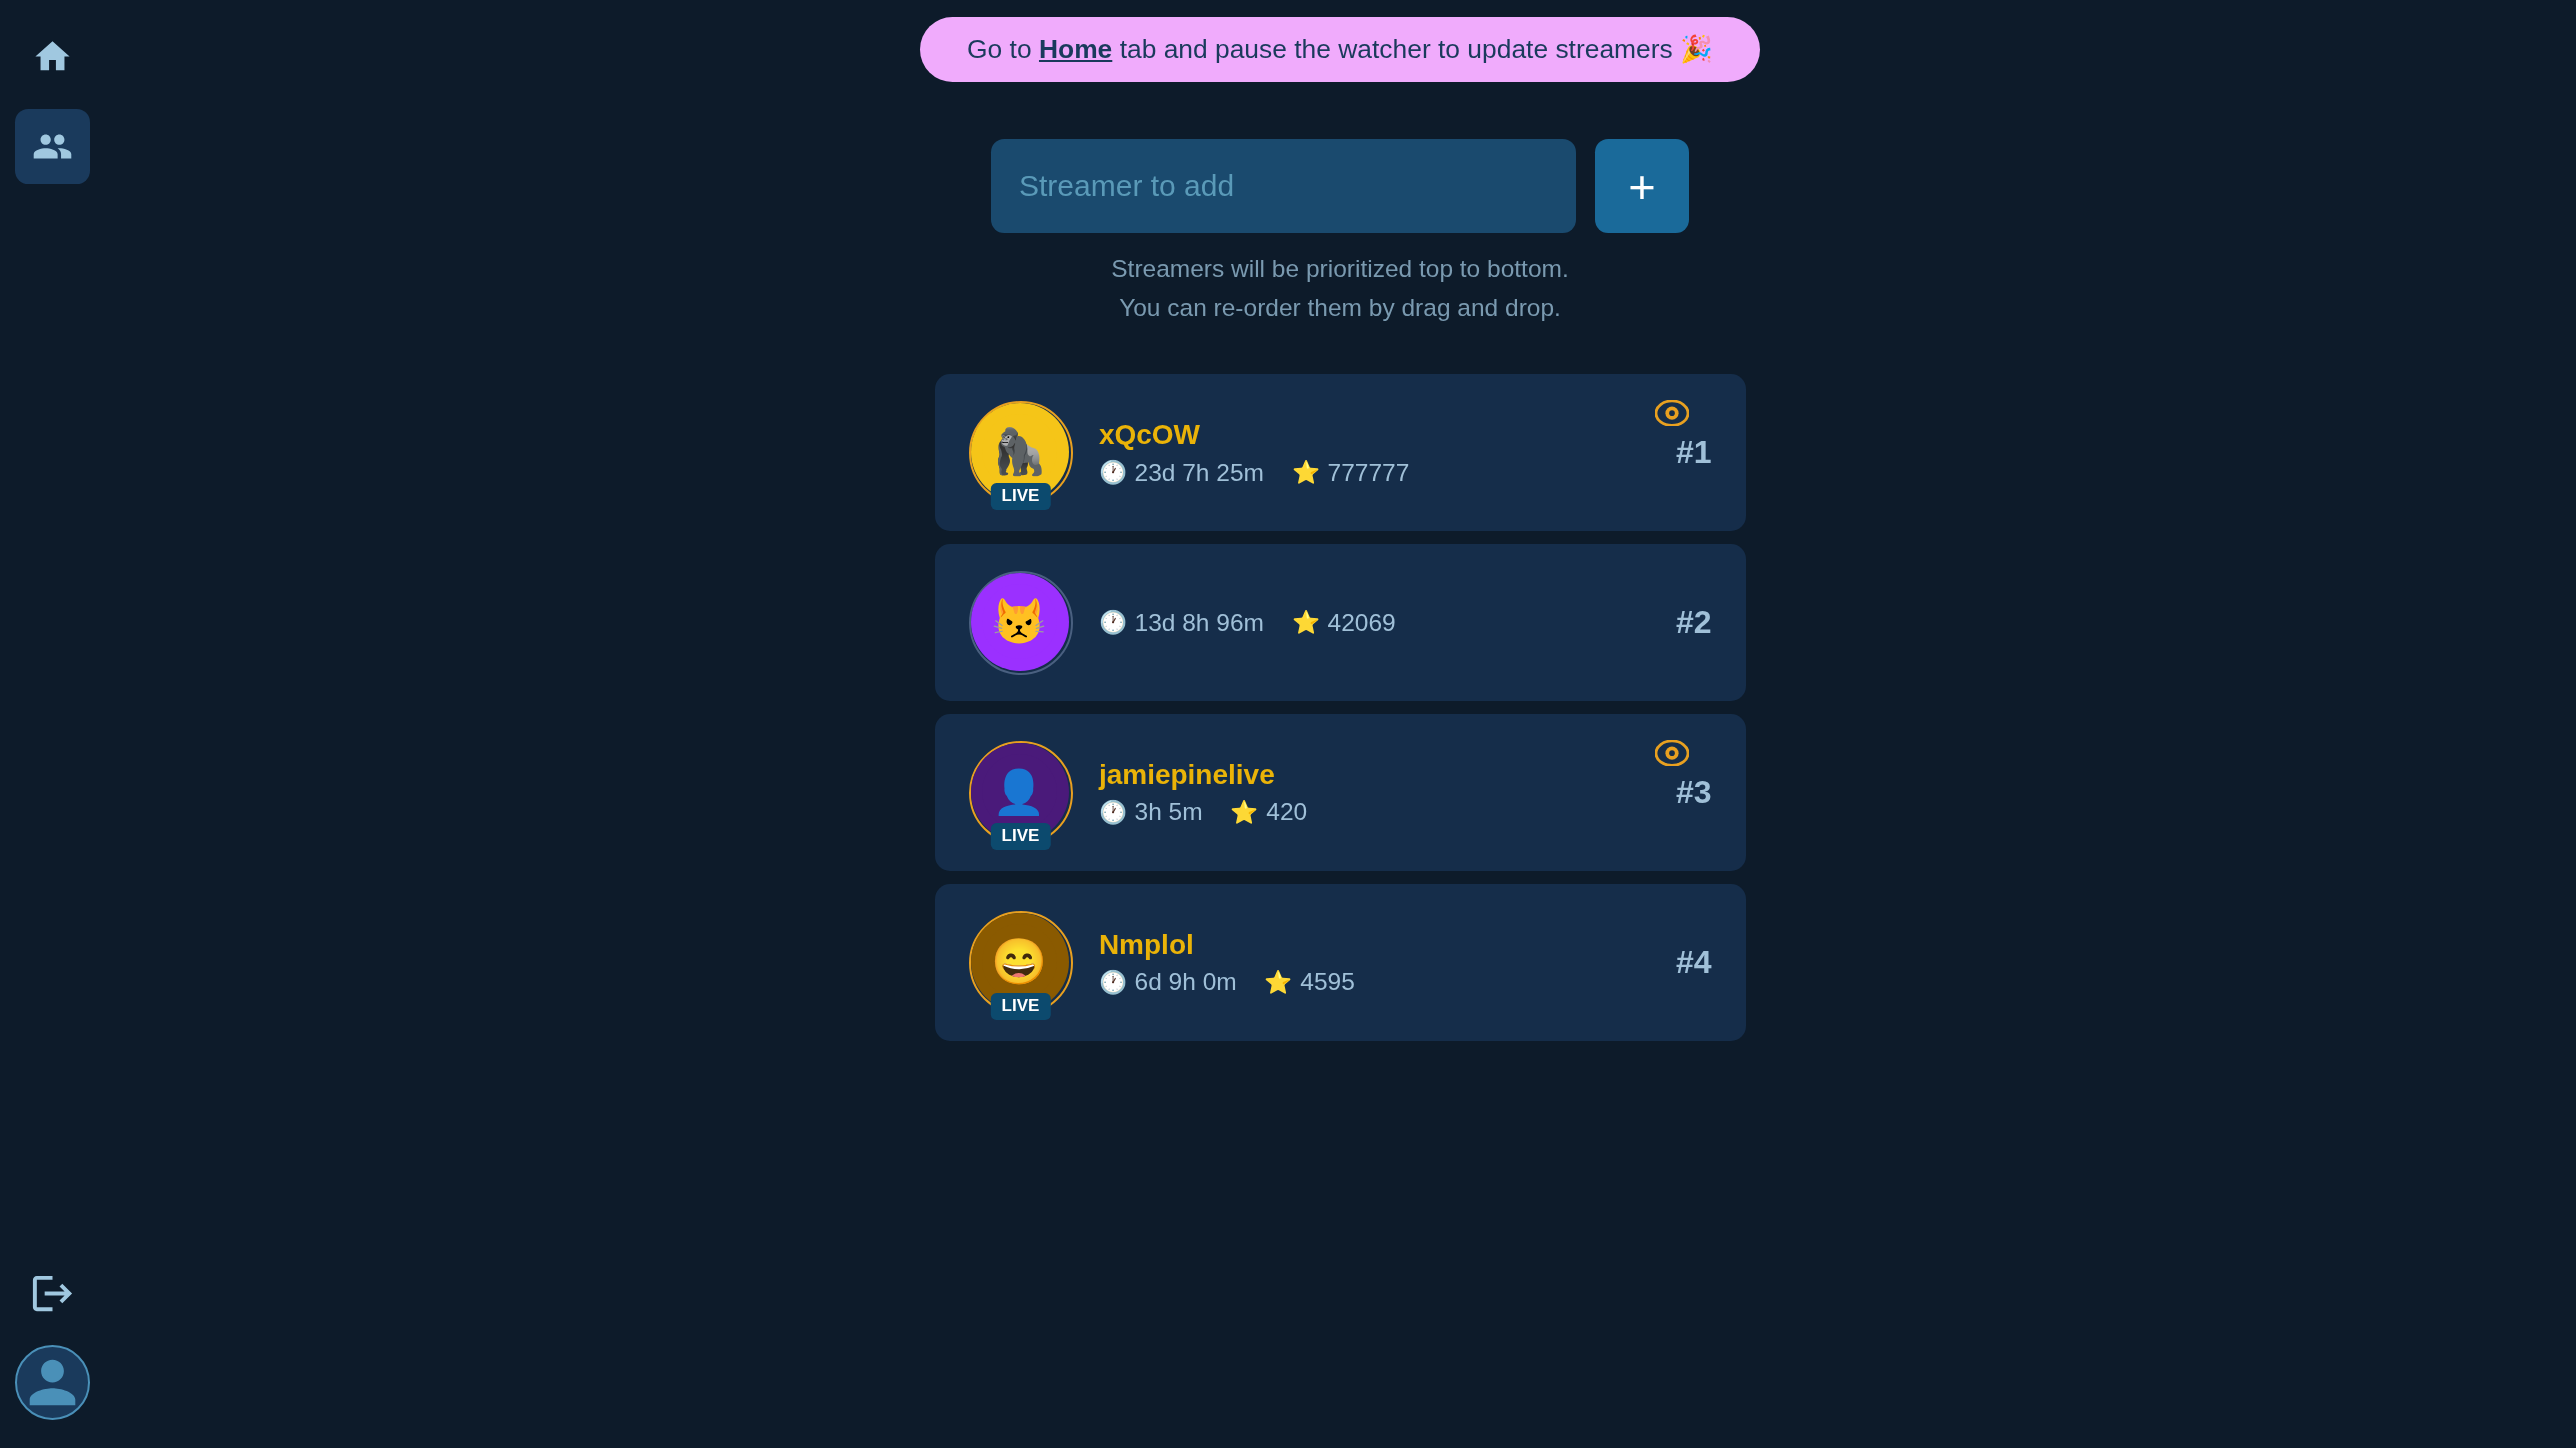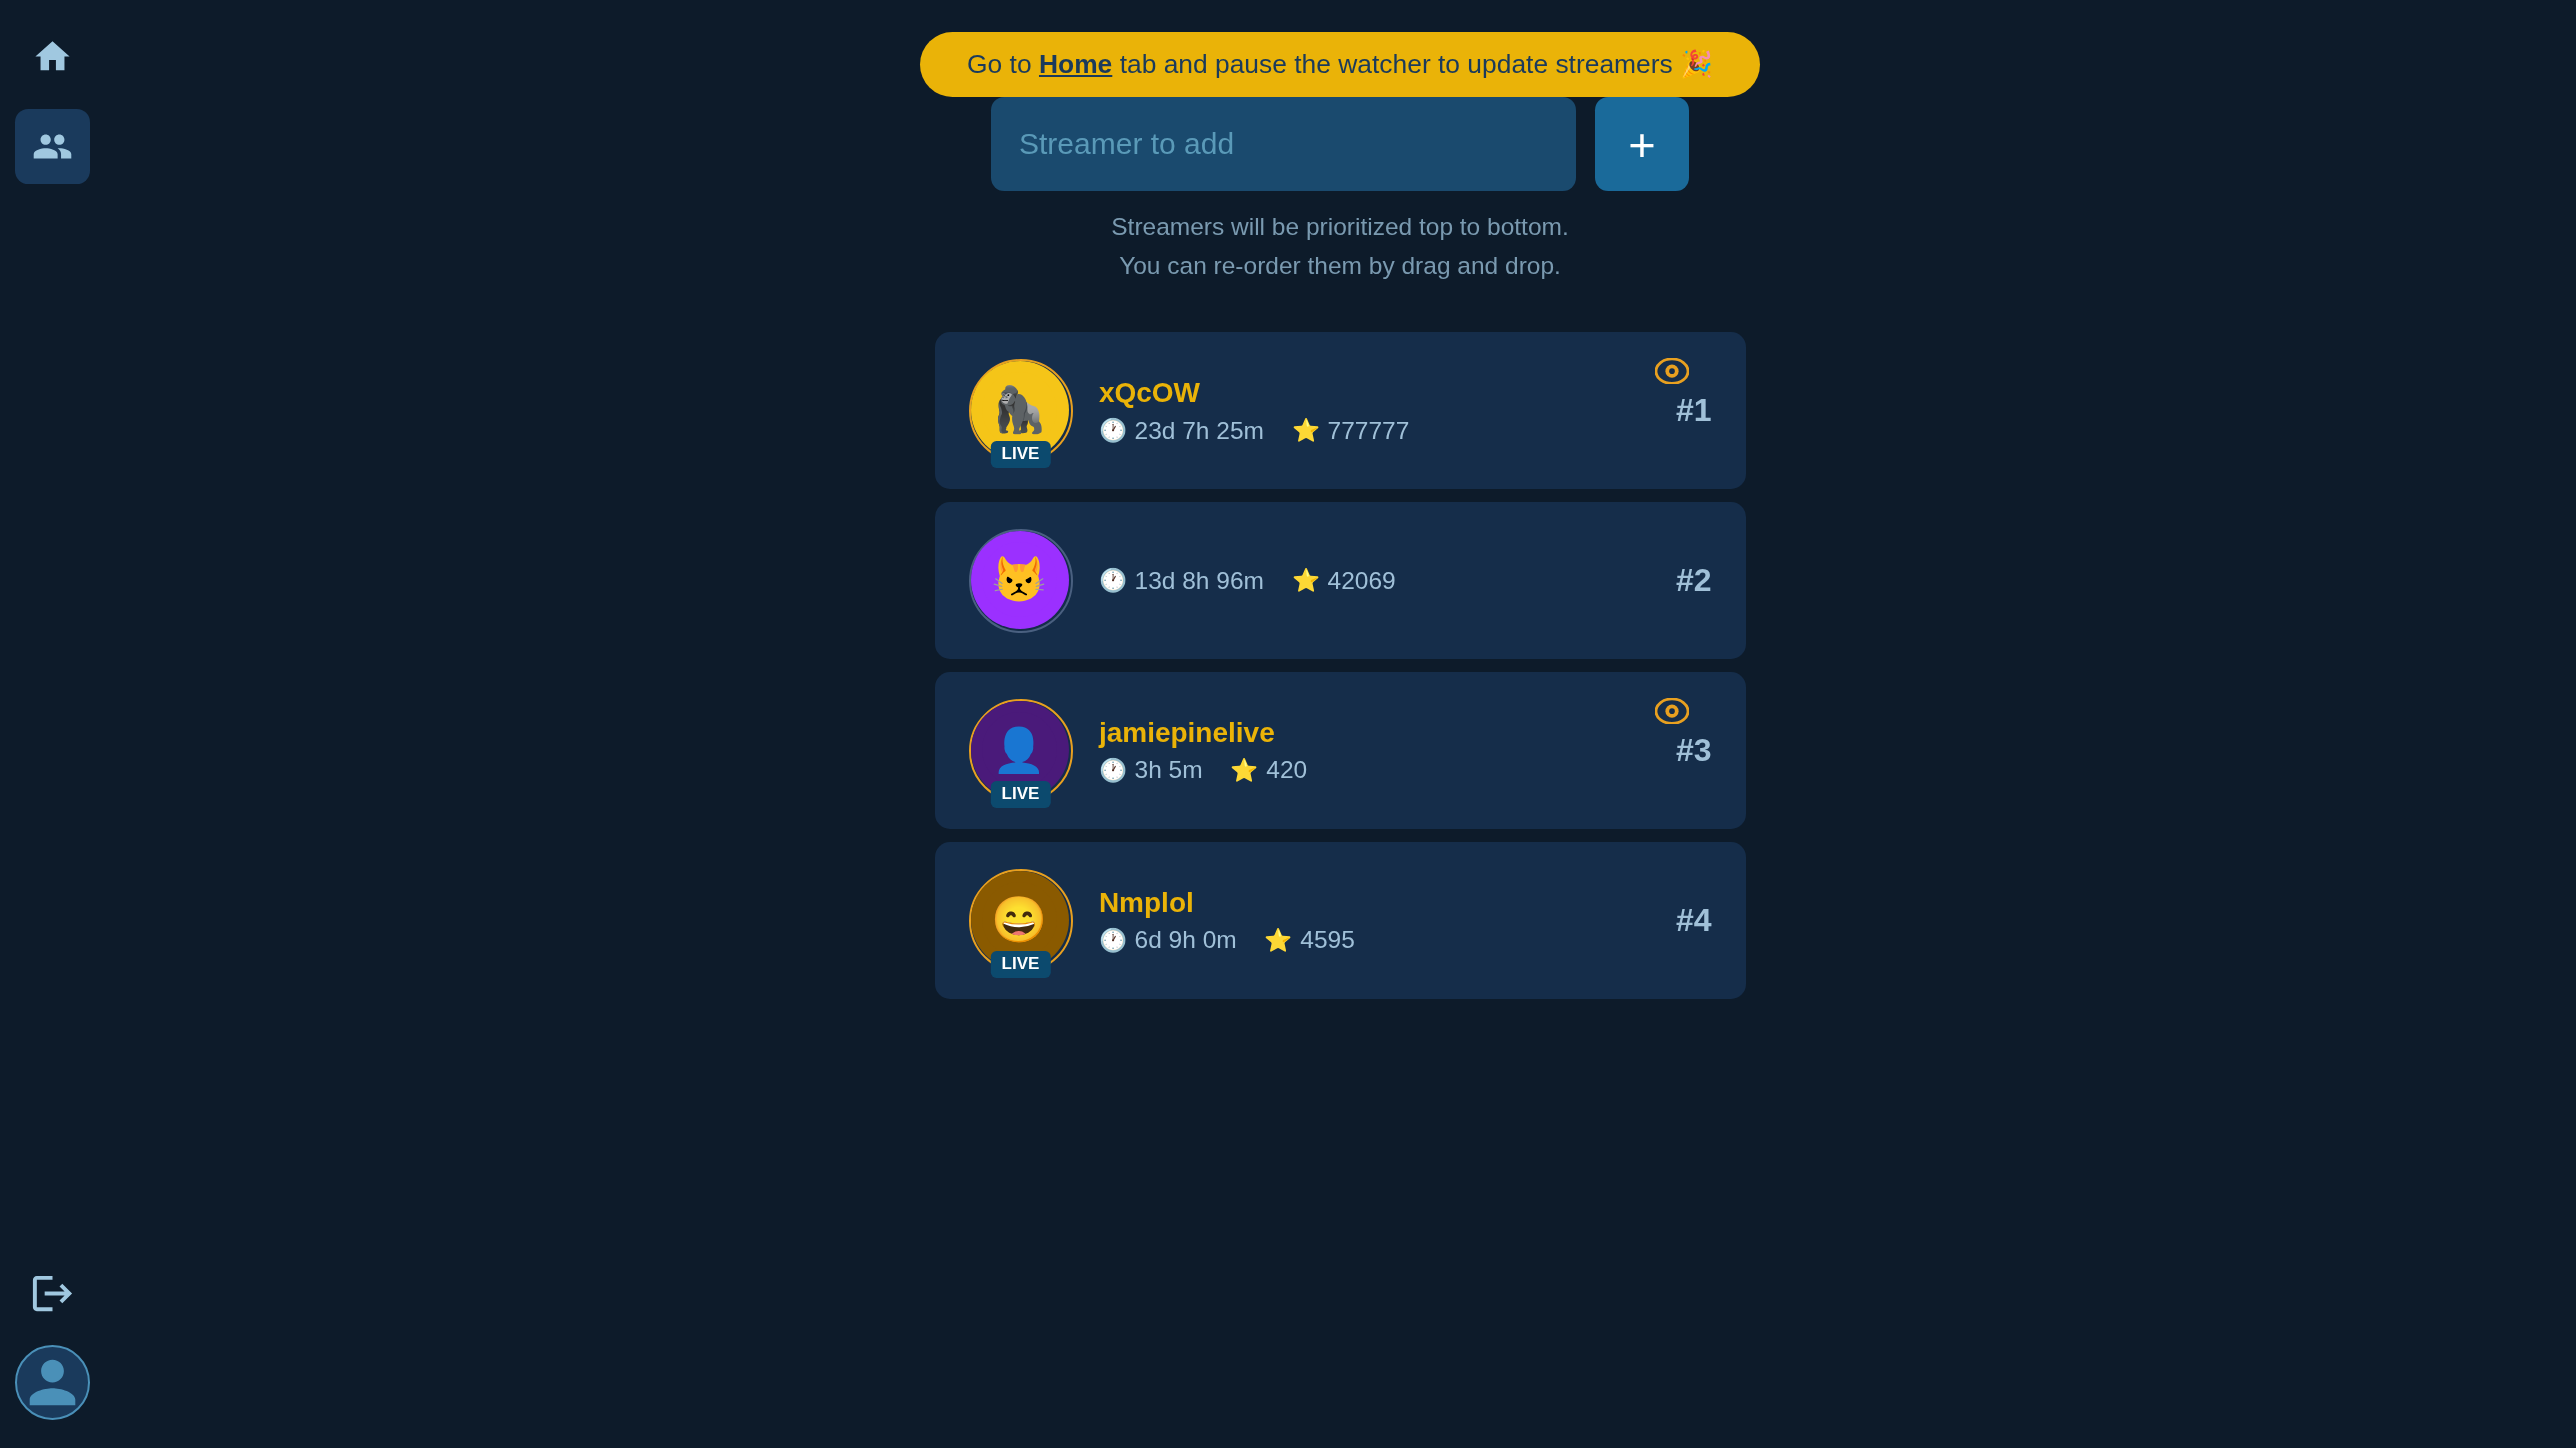--- a/index.html
+++ b/index.html
@@ -101,41 +101,42 @@
       top: 0;
       right: 0;
       height: 100%;
       display: flex;
       flex-direction: column;
       align-items: center;
     }
 
     
     .banner {
-      margin-top: 32px;
-      background-color: #eab308;
+      margin-top: 17px;
+      background-color: #f0abfc;
       color: #1a3a5c;
       padding: 17px 47px;
       border-radius: 38px;
       font-size: 26.4px;
       font-weight: 500;
       text-align: center;
     }
 
     .banner a {
       color: #1a3a5c;
       font-weight: 700;
       text-decoration: underline;
     }
 
     
     .add-streamer-row {
       display: flex;
       align-items: center;
       gap: 19px;
+      margin-top: 57px;
     }
 
     .streamer-input {
       width: 585px;
       height: 94px;
       background-color: #1a4a6e;
       border: none;
       border-radius: 13.2px;
       padding: 0 28px;
       font-size: 30px;

